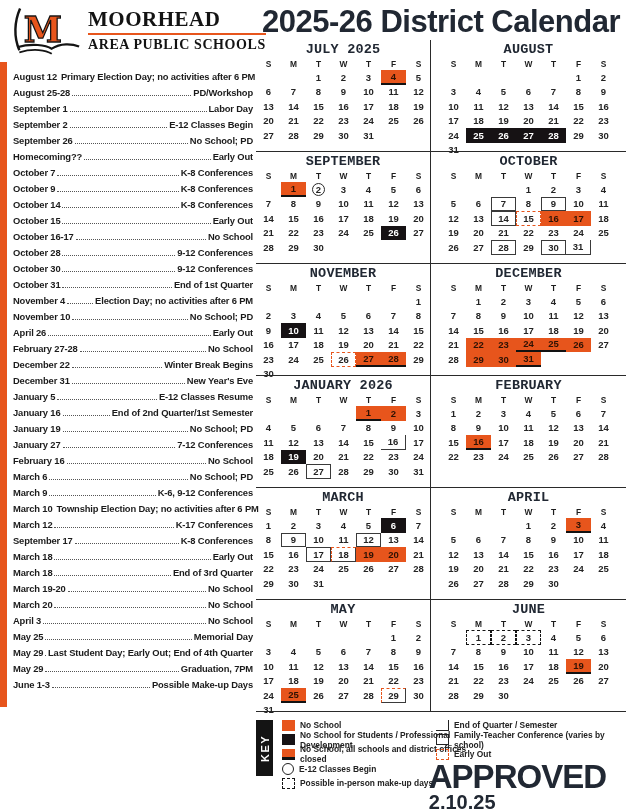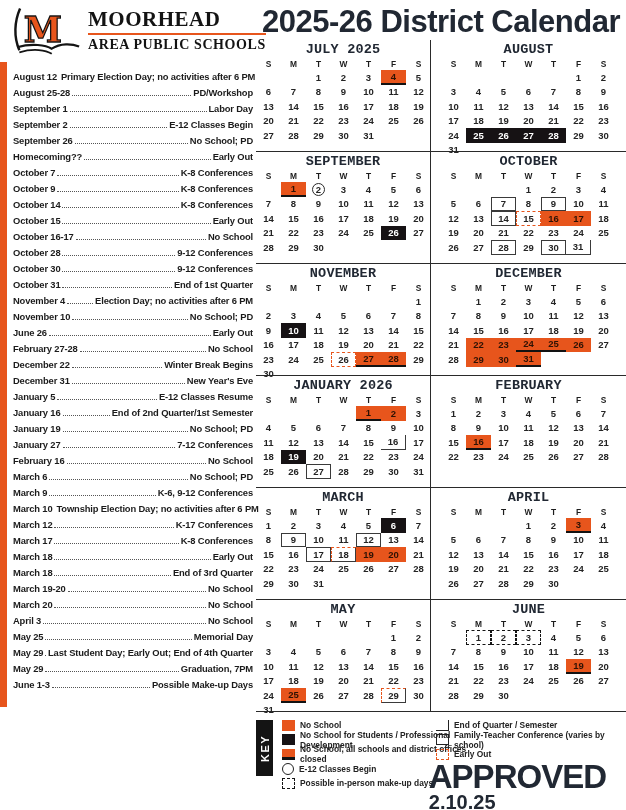--- a/index.html
+++ b/index.html
@@ -159,21 +159,21 @@
       <span class="d">November 4</span>
       <span class="l"></span>
       <span class="t">Election Day; no activities after 6 PM</span>
     </div>
       <div class="ev">
       <span class="d">November 10</span>
       <span class="l"></span>
       <span class="t">No School; PD</span>
     </div>
       <div class="ev">
-      <span class="d">June 26</span>
+      <span class="d">April 26</span>
       <span class="l"></span>
       <span class="t">Early Out</span>
     </div>
       <div class="ev">
       <span class="d">February 27-28</span>
       <span class="l"></span>
       <span class="t">No School</span>
     </div>
       <div class="ev">
       <span class="d">December 22</span>
@@ -224,21 +224,21 @@
       <span class="d">March 10</span>
       <span class="l"></span>
       <span class="t">Township Election Day; no activities after 6 PM</span>
     </div>
       <div class="ev">
       <span class="d">March 12</span>
       <span class="l"></span>
       <span class="t">K-17 Conferences</span>
     </div>
       <div class="ev">
-      <span class="d">March 17</span>
+      <span class="d">September 17</span>
       <span class="l"></span>
       <span class="t">K-8 Conferences</span>
     </div>
       <div class="ev">
       <span class="d">March 18</span>
       <span class="l"></span>
       <span class="t">Early Out</span>
     </div>
       <div class="ev">
       <span class="d">March 18</span>

